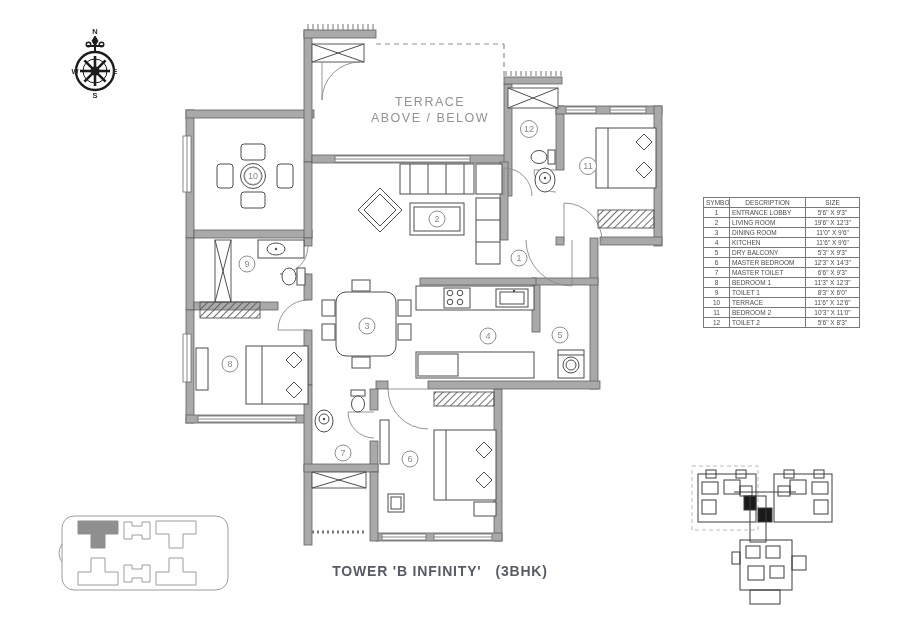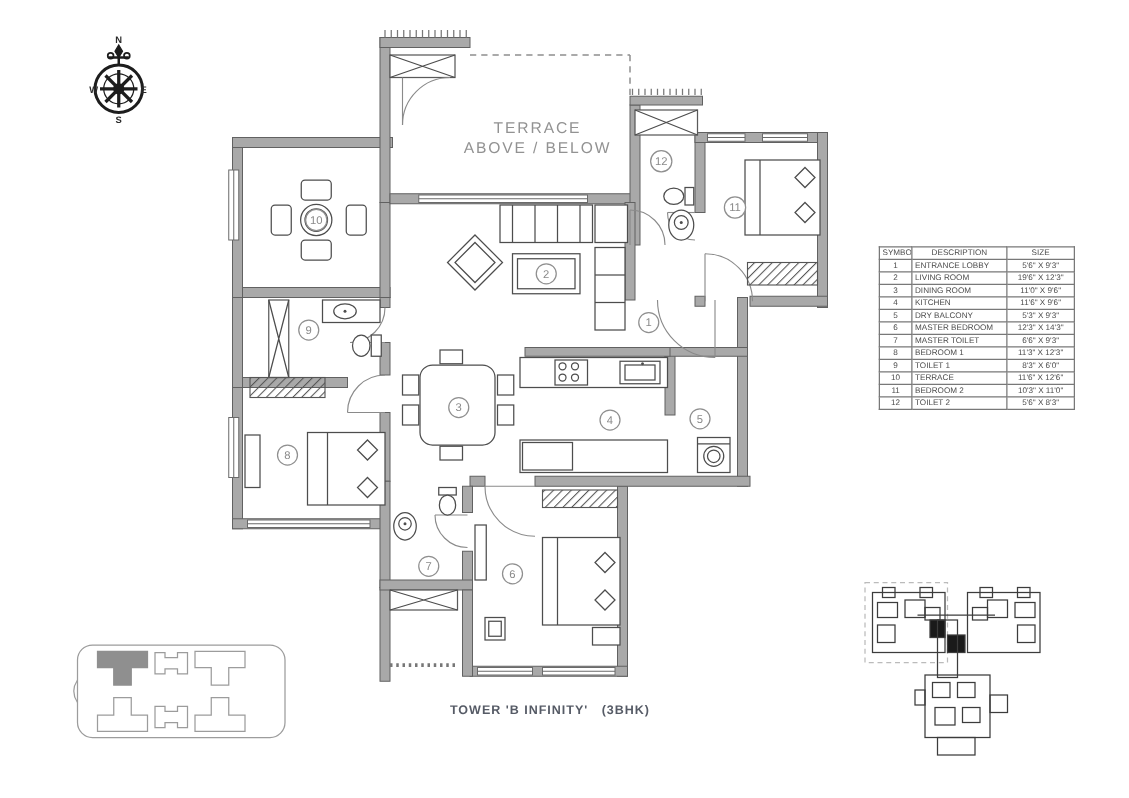--- a/index.html
+++ b/index.html
@@ -17,21 +17,21 @@
   .mark text{fill:#8a8a8a;font-size:9px;text-anchor:middle;}
   .plannote{fill:#929292;font-size:12.5px;letter-spacing:1.5px;text-anchor:middle;}
   .compass-letter{fill:#2b2b2b;font-size:7.5px;text-anchor:middle;font-weight:bold;}
   #legend{position:absolute;left:703px;top:197px;width:156px;border-collapse:collapse;
           font-size:6.5px;color:#4c4c4c;table-layout:fixed;}
   #legend th,#legend td{border:1px solid #787878;padding:0 2px;height:9px;line-height:9px;
           text-align:center;overflow:hidden;white-space:nowrap;font-weight:normal;}
   #legend td:nth-child(2){text-align:left;}
   #legend col.c1{width:26px}#legend col.c2{width:76px}#legend col.c3{width:54px}
   #title{position:absolute;left:0;top:563px;width:880px;text-align:center;
-         font-size:10px;font-weight:bold;color:#565b66;letter-spacing:.8px;white-space:pre;}
+         font-size:14px;font-weight:bold;color:#565b66;letter-spacing:.8px;white-space:pre;}
 </style>
 </head>
 <body>
 
 <div id="stage">
 
 <svg id="plan-svg" width="903" height="638" viewBox="0 0 903 638">
 
   <defs>
     <pattern id="hatch" width="5" height="5" patternUnits="userSpaceOnUse" patternTransform="rotate(45)">

